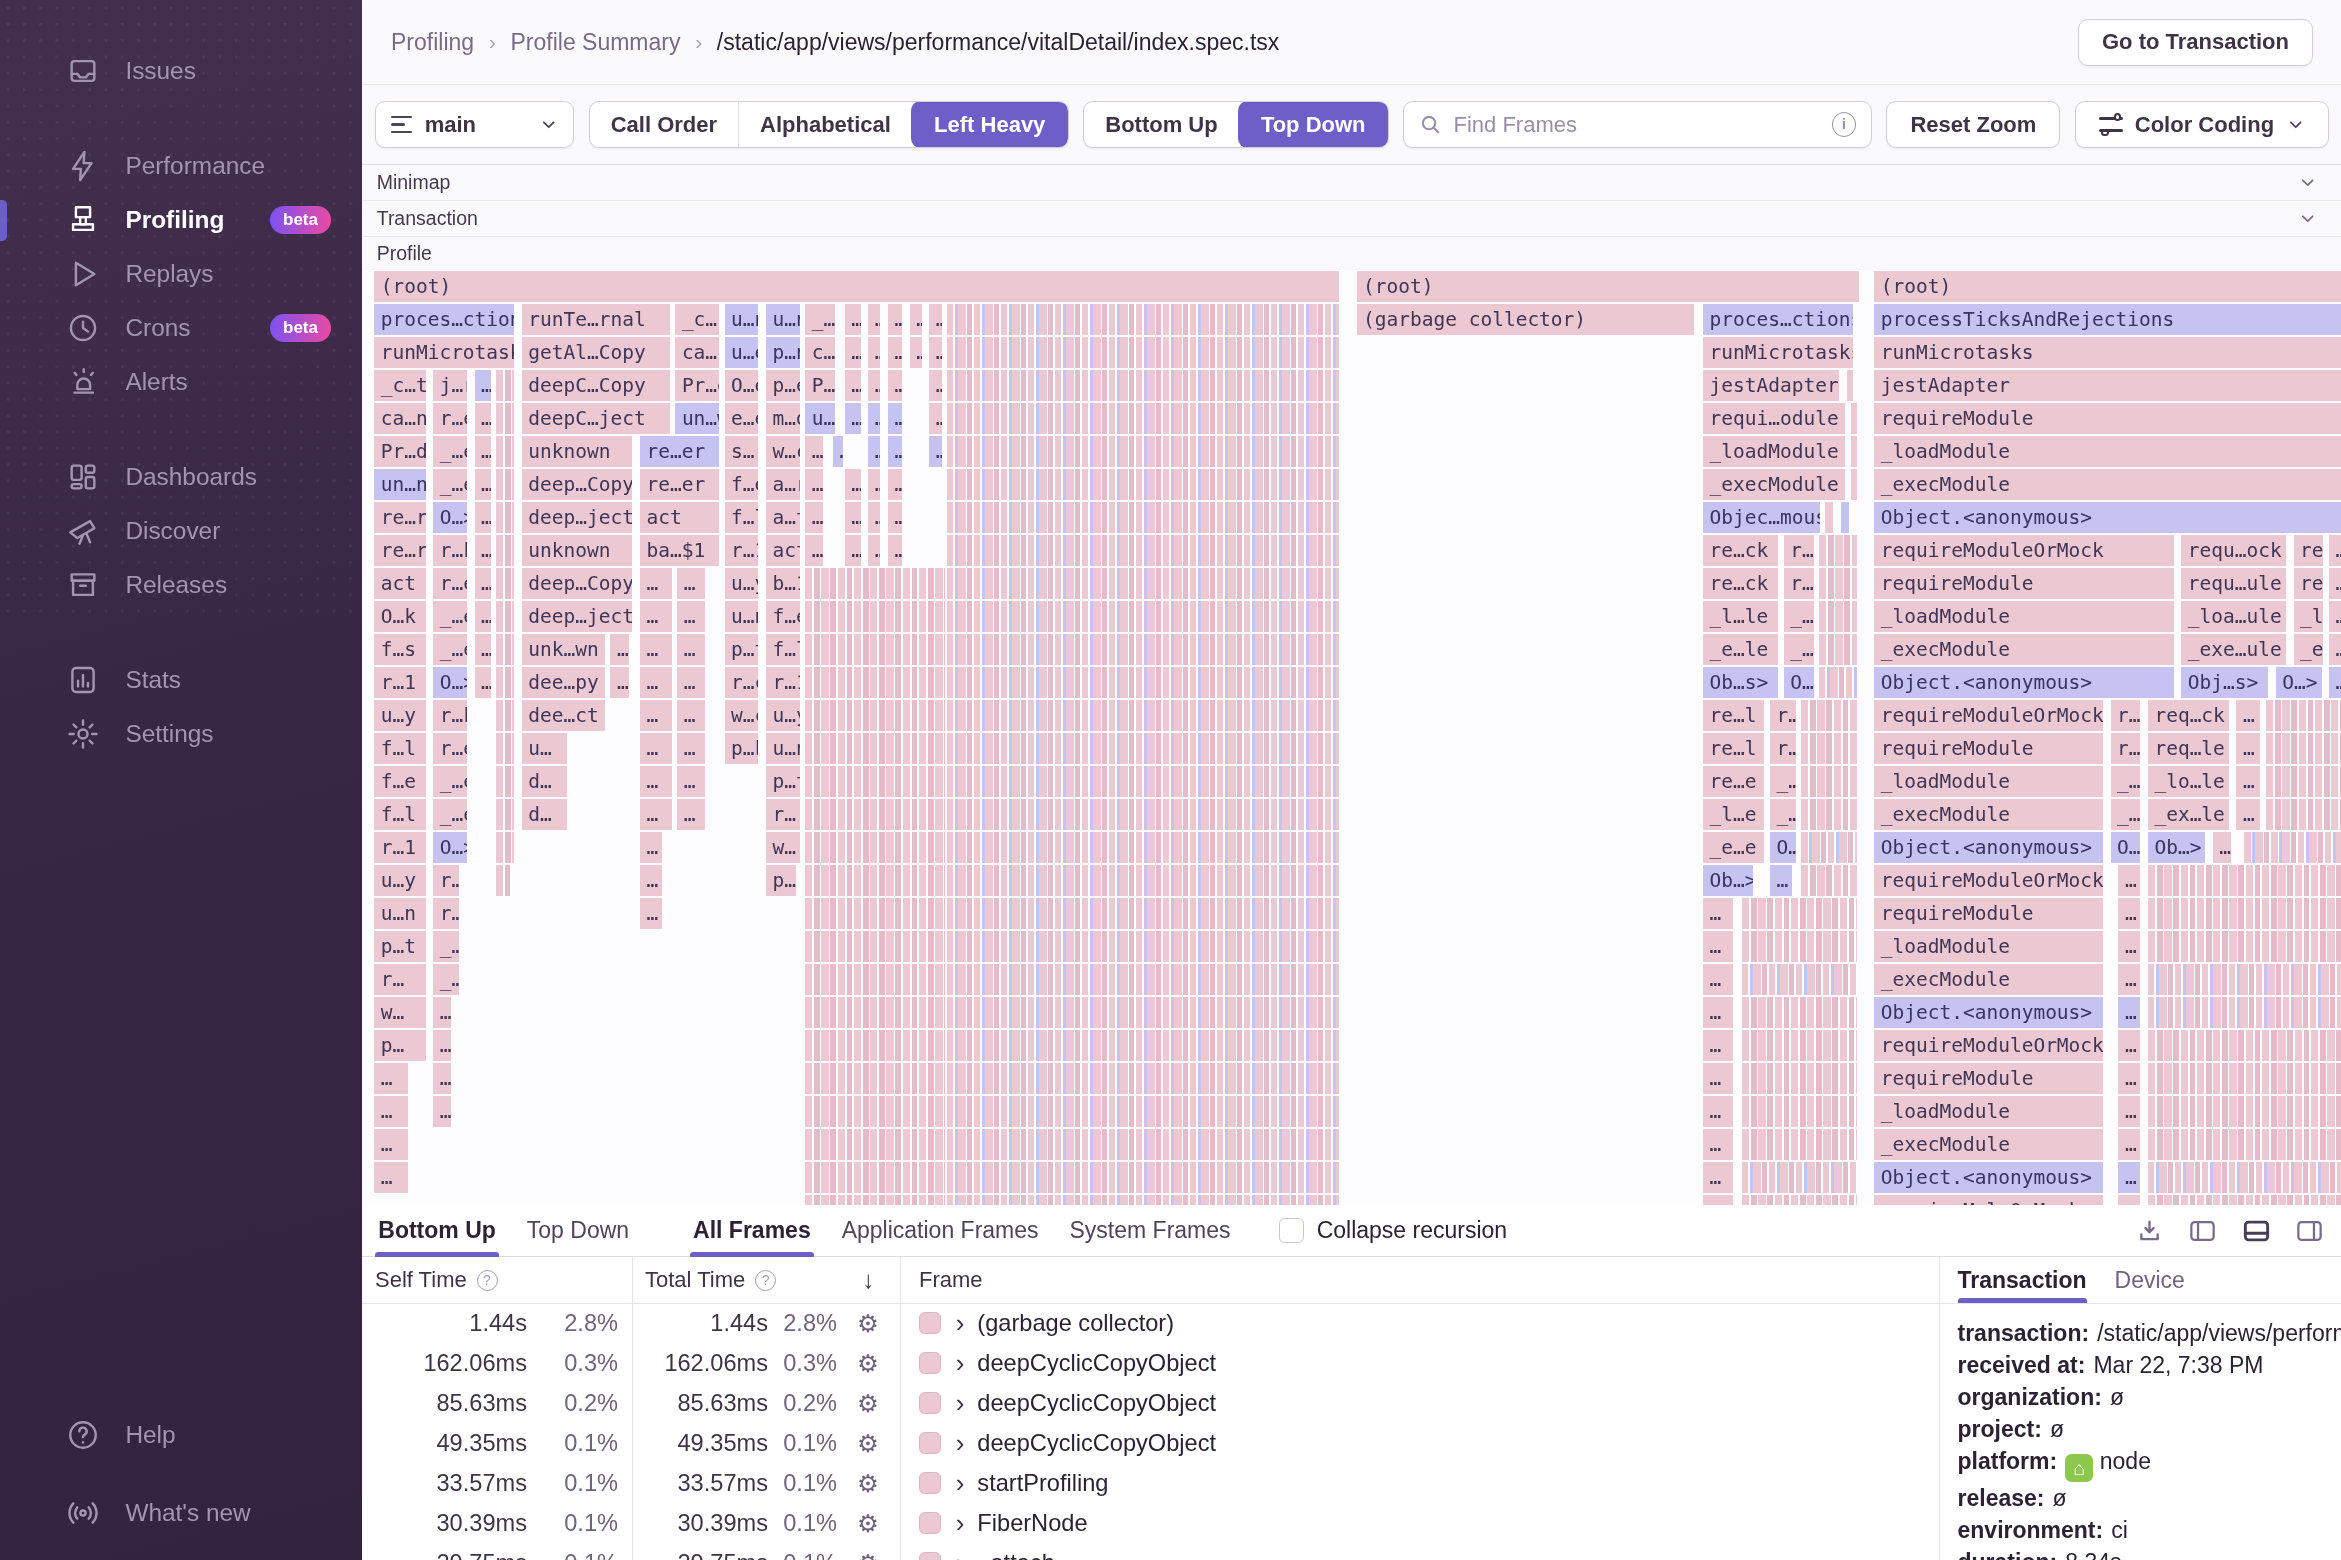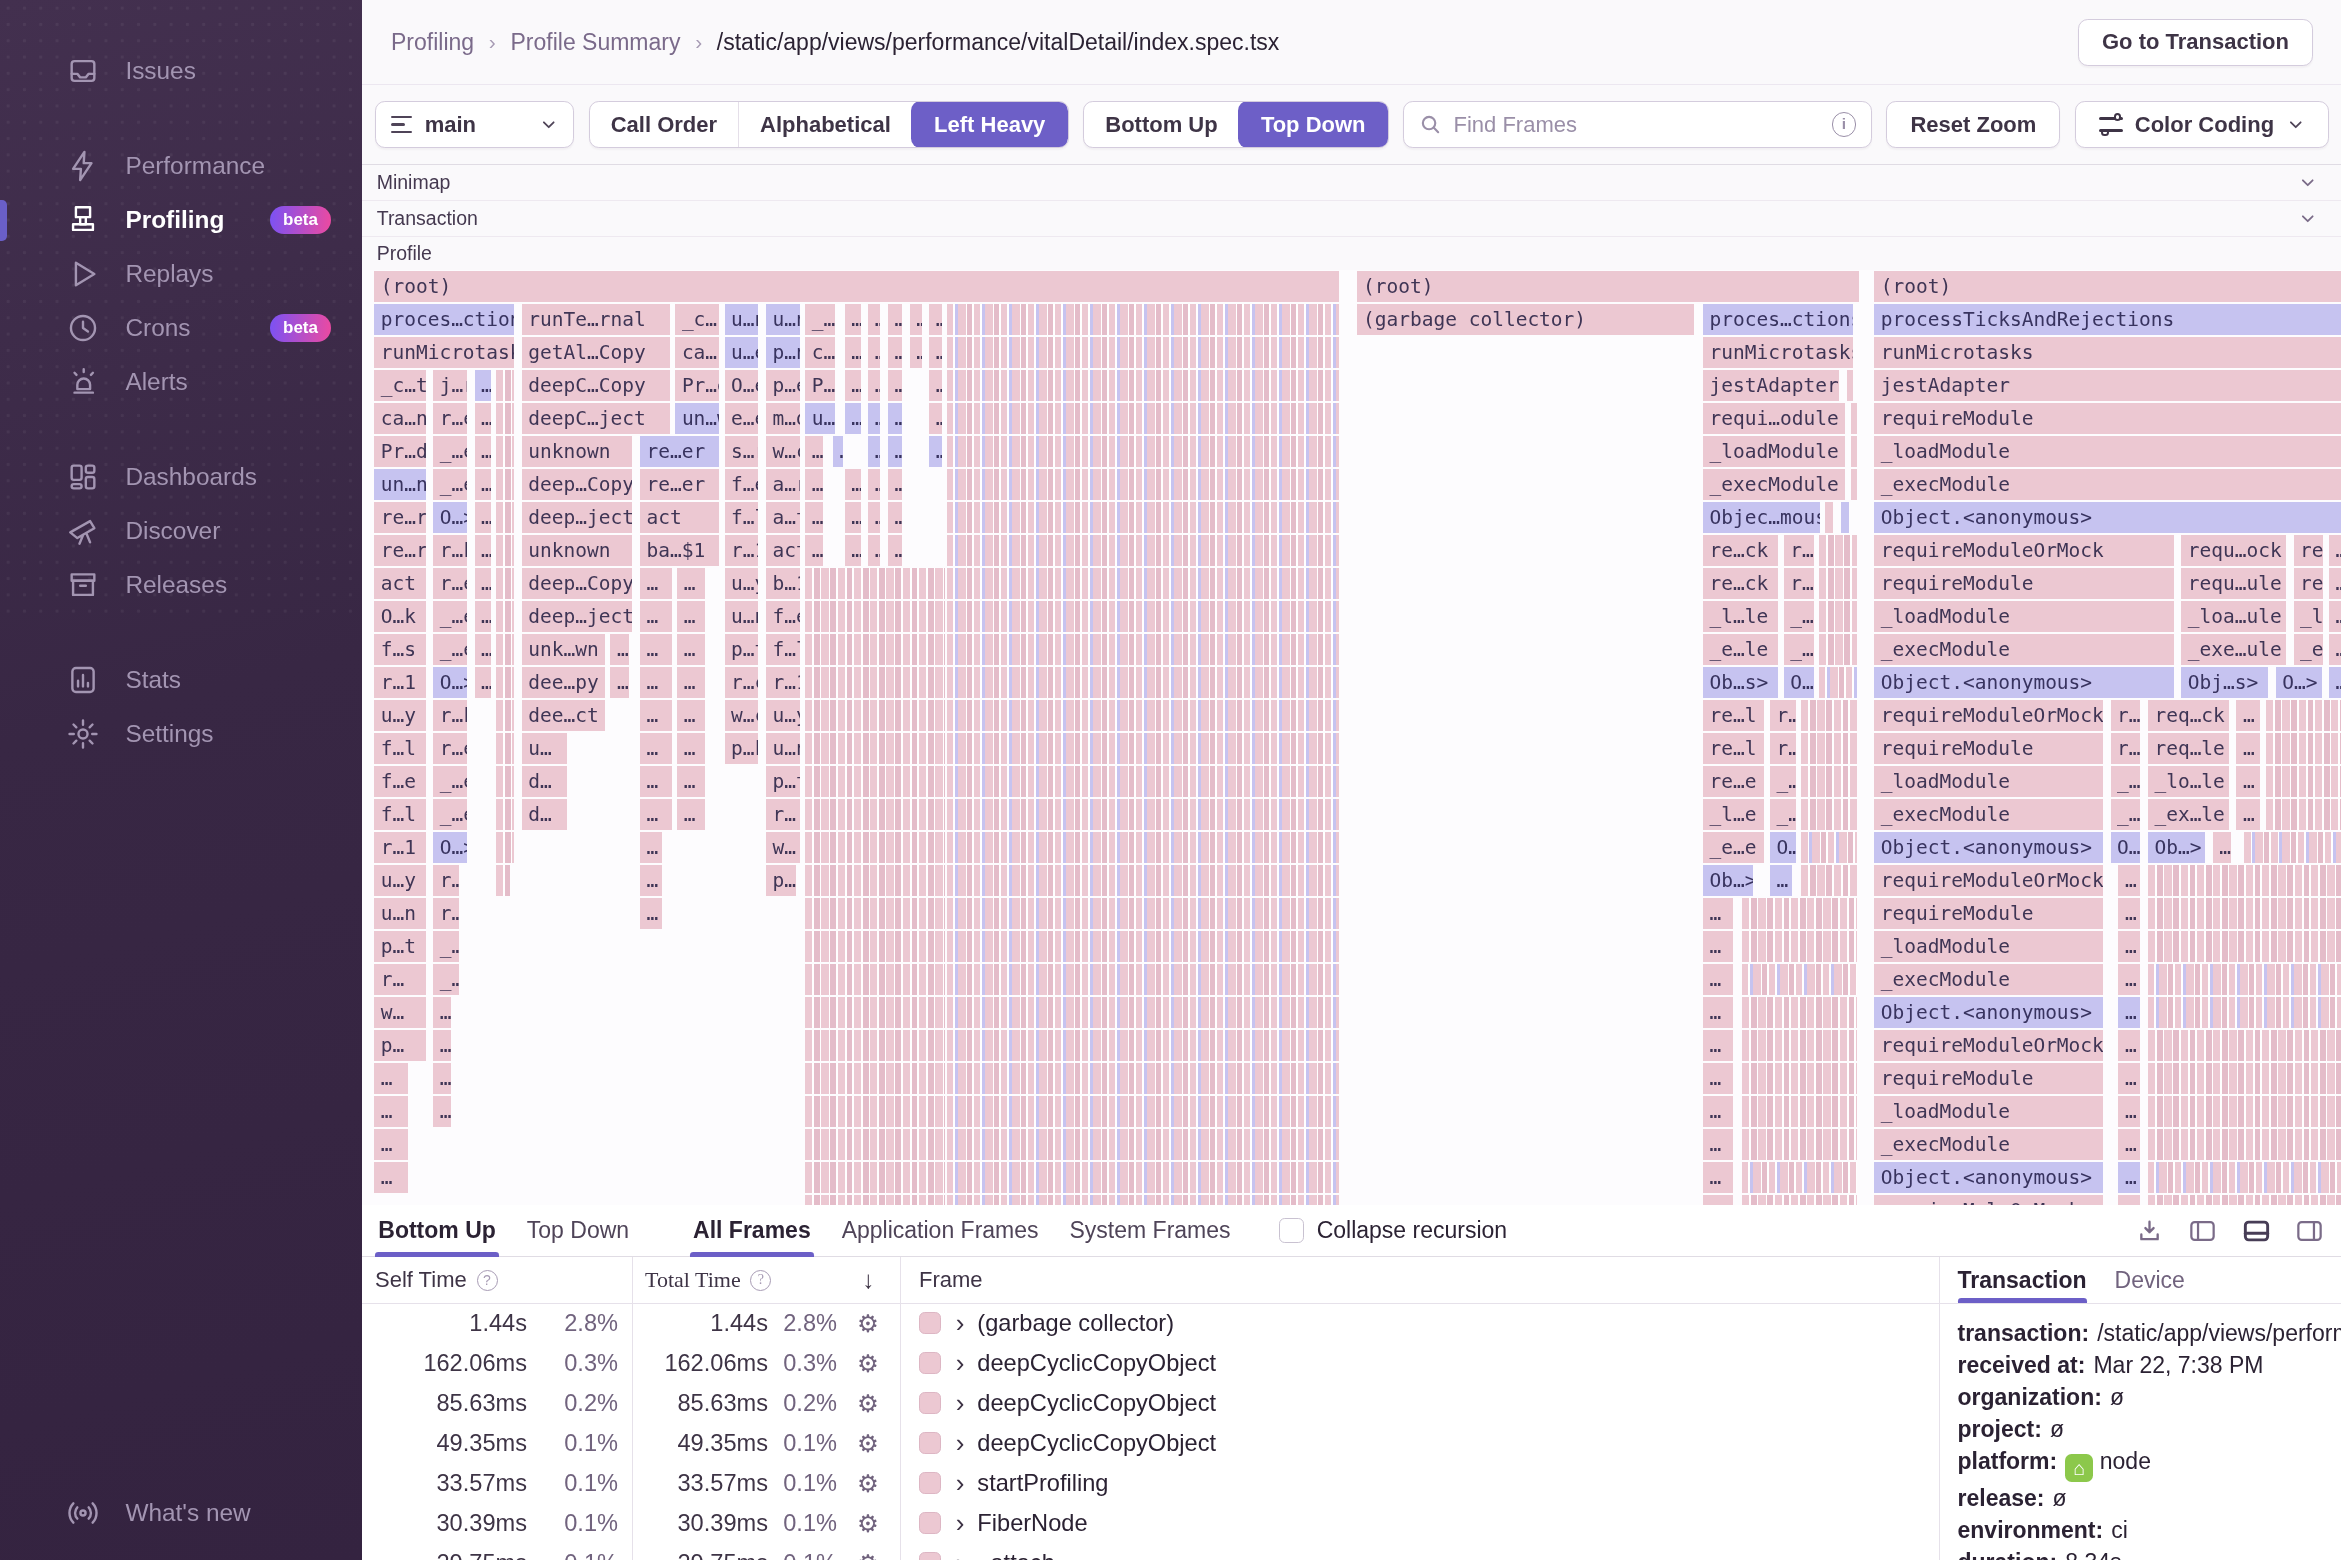--- a/index.html
+++ b/index.html
@@ -231,20 +231,29 @@
               </svg>
             </span>
             <span>Settings</span>
           </div>
         </div>
       </nav>
     <div class="side-footer" id="side-footer">
         <div class="nav-item">
           <span class="nav-ic">
             <svg viewBox="0 0 24 24">
+              <circle cx="12" cy="12" r="9"></circle>
+              <path d="M9.4 9.4a2.6 2.6 0 1 1 3.8 2.3c-.8.4-1.2 1-1.2 1.8M12 17v.3"></path>
+            </svg>
+          </span>
+          <span>Help</span>
+        </div>
+        <div class="nav-item">
+          <span class="nav-ic">
+            <svg viewBox="0 0 24 24">
               <circle cx="12" cy="12" r="1.8"></circle>
               <path d="M8 8a5.8 5.8 0 0 0 0 8M16 8a5.8 5.8 0 0 1 0 8M5.2 5.2a9.8 9.8 0 0 0 0 13.6M18.8 5.2a9.8 9.8 0 0 1 0 13.6"></path>
             </svg>
           </span>
           <span>What's new</span>
         </div>
       </div>
   </aside>
 
   <main class="main">
@@ -810,21 +819,21 @@
       </div>
       <div class="bcontent">
         <div class="vline" style="left:270px;"></div>
         <div class="vline" style="left:538px;"></div>
         <div class="vline" style="left:1577px;"></div>
         <div class="hline"></div>
         <div class="th" style="left:13px;">
           <span>Self Time</span>
             <span class="qmark">?</span>
         </div>
-        <div class="th" style="left:283px;font-family:Liberation Serif, serif;">
+        <div class="th" style="left:283px;">
           <span>Total Time</span>
             <span class="qmark">?</span>
         </div>
         <div class="sort-arrow">↓</div>
         <div class="th" style="left:557px;">
           <span>Frame</span>
         </div>
         <div class="trows" id="trows">
             <div class="trow">
               <span class="tv num" style="left:0;width:165px;">1.44s</span>

